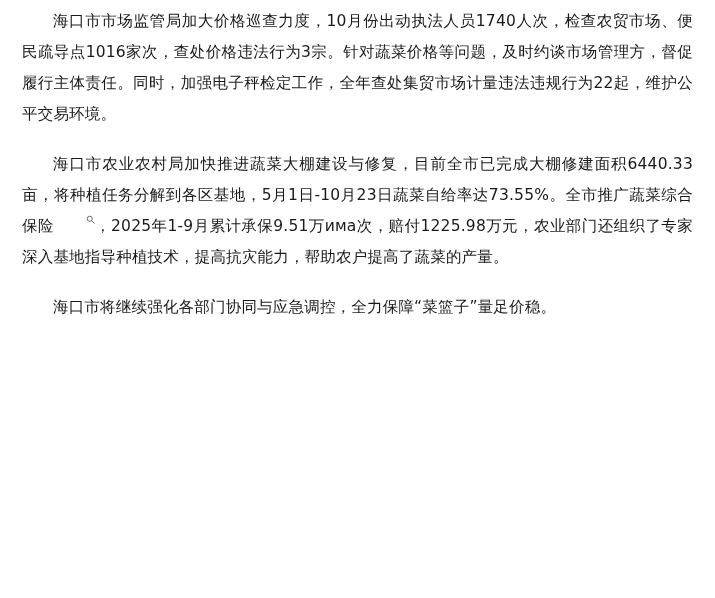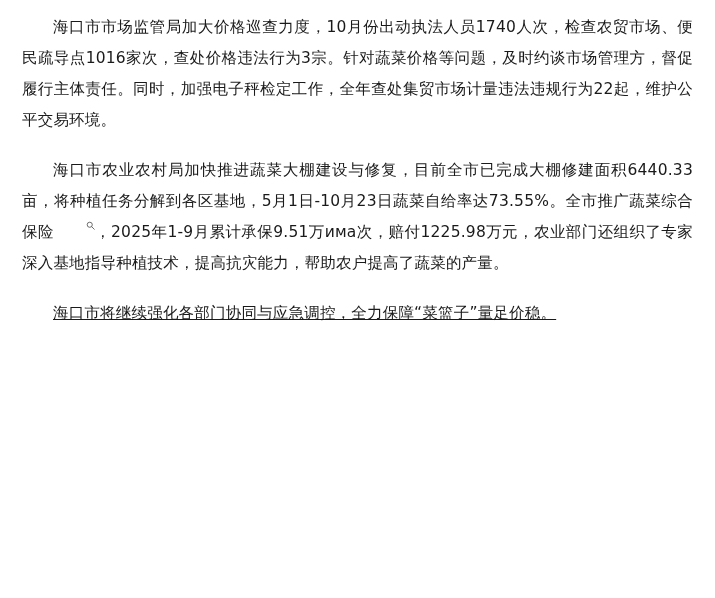--- a/index.html
+++ b/index.html
@@ -10,36 +10,35 @@
     width: 715px;
     height: 598px;
     background: #ffffff;
     font-family: "DejaVu Sans", "Liberation Sans", sans-serif;
     overflow: hidden;
   }
   .page {
     width: 715px;
     height: 598px;
     box-sizing: border-box;
-    padding: 12px 22px 0 22px;
+    padding: 6px 22px 0 22px;
     background: #ffffff;
   }
   .para {
     font-size: 15.5px;
     line-height: 31px;
     color: #1a1a1a;
     text-align: justify;
     text-justify: inter-ideograph;
     text-indent: 2em;
     margin: 0 0 19px 0;
     letter-spacing: 0.2px;
   }
   .para:last-child {
     margin-bottom: 0;
-    text-decoration: underline;
   }
   .search-mark {
     position: relative;
     display: inline-block;
     white-space: nowrap;
   }
   .search-icon {
     display: inline-block;
     vertical-align: super;
     font-size: 9px;

